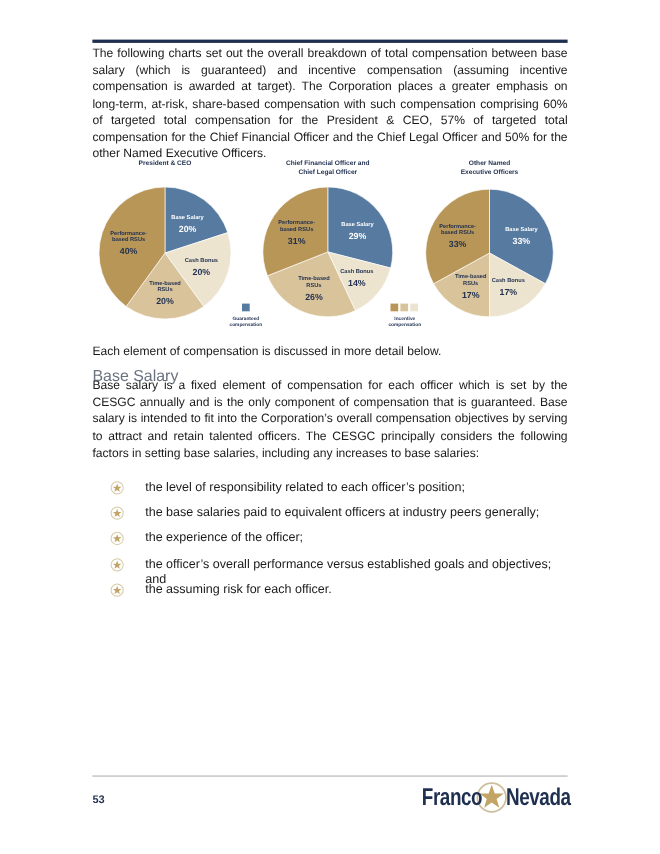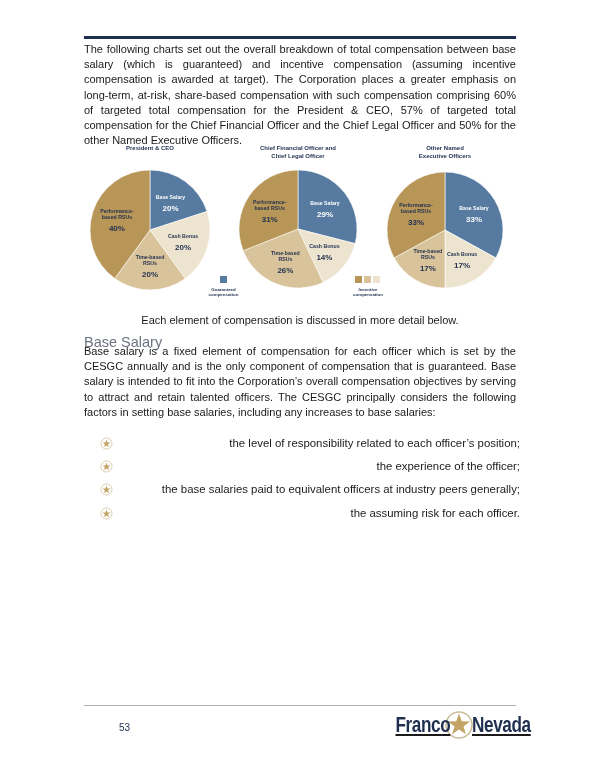--- a/index.html
+++ b/index.html
@@ -2,35 +2,35 @@
 <html><head>
 <meta charset="utf-8">
 <style>
   html, body { margin: 0; padding: 0; background: #ffffff; }
   body { width: 600px; height: 776px; position: relative; overflow: hidden;
          font-family: "Liberation Sans", "DejaVu Sans", sans-serif; color: #1a1a1a; }
   .top-rule { position: absolute; left: 84px; top: 36px; width: 432px; height: 3px; background: #1f2f4f; }
   .para { position: absolute; left: 84px; width: 432px; font-size: 11px; line-height: 15.2px;
           text-align: justify; color: #1a1a1a; }
   #intro { top: 42px; }
-  #each { top: 313px; text-align: center; }
+  #each { top: 313px; text-align: left; }
   .heading { position: absolute; left: 84px; top: 334px; font-size: 14.5px; color: #6b7280;
              font-family: "Liberation Sans", sans-serif; }
   #base-para { top: 344px; }
   ul.bullets { position: absolute; left: 100px; top: 436px; margin: 0; padding: 0; list-style: none; width: 420px; }
-  ul.bullets li { position: relative; height: 23.2px; font-size: 11.4px; line-height: 14px; padding-left: 32px; text-align: right; }
+  ul.bullets li { position: relative; height: 23.2px; font-size: 11.4px; line-height: 14px; padding-left: 32px; }
   ul.bullets li .star { position: absolute; left: 0px; top: 1px; width: 13px; height: 13px; }
   svg.charts { position: absolute; left: 0; top: 0; }
   .chart-title { font-size: 6px; font-weight: bold; fill: #1f2f4f; font-family: "Liberation Sans", sans-serif; }
   .slice-label { font-size: 5.2px; font-weight: bold; font-family: "Liberation Sans", sans-serif; }
   .slice-pct { font-size: 8px; font-weight: bold; font-family: "Liberation Sans", sans-serif; }
   .legend-label { font-size: 4.4px; font-weight: bold; fill: #1f2f4f; font-family: "Liberation Sans", sans-serif; }
   .bottom-rule { position: absolute; left: 84px; top: 705px; width: 432px; height: 1px; background: #b0b0b0; }
-  .page-num { position: absolute; left: 84px; top: 722px; font-size: 10px; font-weight: normal; color: #1f2f4f; margin-left: 35px; }
-  .logo { position: absolute; left: 380px; top: 708px; height: 34px; display: flex; align-items: center; text-decoration: underline; }
+  .page-num { position: absolute; left: 84px; top: 722px; font-size: 10px; font-weight: bold; color: #1f2f4f; }
+  .logo { position: absolute; left: 368px; top: 708px; height: 34px; display: flex; align-items: center; }
   .logo span.word { font-size: 22px; font-weight: bold; color: #1f2f4f; letter-spacing: -0.5px;
                     font-family: "Liberation Sans", sans-serif; transform: scaleX(0.78); display: inline-block; }
   .logo .franco { transform-origin: right center; margin-right: -6px; }
   .logo .nevada { transform-origin: left center; margin-left: -2px; }
 </style>
 </head>
 <body>
 
 <div class="top-rule"></div>
 
@@ -116,28 +116,35 @@
         <circle cx="10" cy="10" r="8.5" fill="none" stroke="#d8c9a4" stroke-width="1.4"></circle>
         <polygon points="10,4 11.6,8.3 16,8.4 12.5,11.1 13.8,15.4 10,12.9 6.2,15.4 7.5,11.1 4,8.4 8.4,8.3" fill="#c2a464"></polygon>
       </svg>
     <span>the level of responsibility related to each officer’s position;</span>
   </li>
   <li>
     <svg class="star" viewBox="0 0 20 20">
         <circle cx="10" cy="10" r="8.5" fill="none" stroke="#d8c9a4" stroke-width="1.4"></circle>
         <polygon points="10,4 11.6,8.3 16,8.4 12.5,11.1 13.8,15.4 10,12.9 6.2,15.4 7.5,11.1 4,8.4 8.4,8.3" fill="#c2a464"></polygon>
       </svg>
+    <span>the base salaries paid to equivalent officers at industry peers generally;</span>
+  </li>
+  <li>
+    <svg class="star" viewBox="0 0 20 20">
+        <circle cx="10" cy="10" r="8.5" fill="none" stroke="#d8c9a4" stroke-width="1.4"></circle>
+        <polygon points="10,4 11.6,8.3 16,8.4 12.5,11.1 13.8,15.4 10,12.9 6.2,15.4 7.5,11.1 4,8.4 8.4,8.3" fill="#c2a464"></polygon>
+      </svg>
     <span>the experience of the officer;</span>
   </li>
   <li>
     <svg class="star" viewBox="0 0 20 20">
         <circle cx="10" cy="10" r="8.5" fill="none" stroke="#d8c9a4" stroke-width="1.4"></circle>
         <polygon points="10,4 11.6,8.3 16,8.4 12.5,11.1 13.8,15.4 10,12.9 6.2,15.4 7.5,11.1 4,8.4 8.4,8.3" fill="#c2a464"></polygon>
       </svg>
-    <span>the base salaries paid to equivalent officers at industry peers generally;</span>
+    <span>the officer’s overall performance versus established goals and objectives; and</span>
   </li>
   <li>
     <svg class="star" viewBox="0 0 20 20">
         <circle cx="10" cy="10" r="8.5" fill="none" stroke="#d8c9a4" stroke-width="1.4"></circle>
         <polygon points="10,4 11.6,8.3 16,8.4 12.5,11.1 13.8,15.4 10,12.9 6.2,15.4 7.5,11.1 4,8.4 8.4,8.3" fill="#c2a464"></polygon>
       </svg>
     <span>the assuming risk for each officer.</span>
   </li>
 </ul>
 

